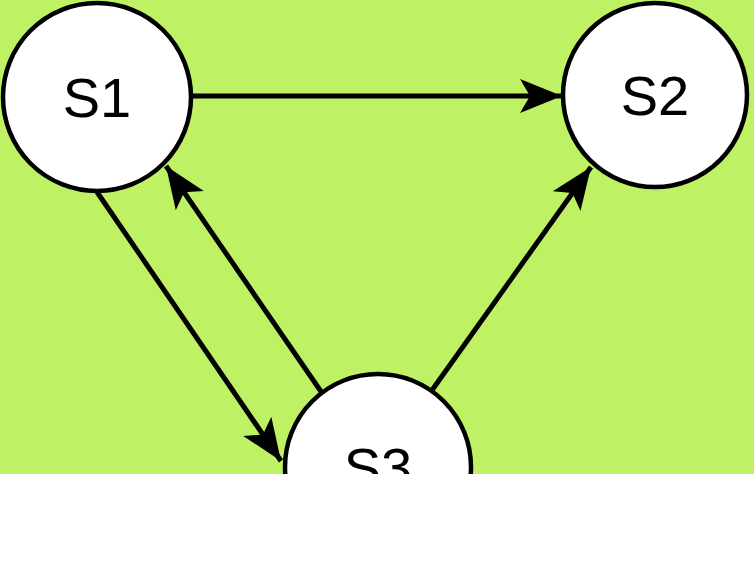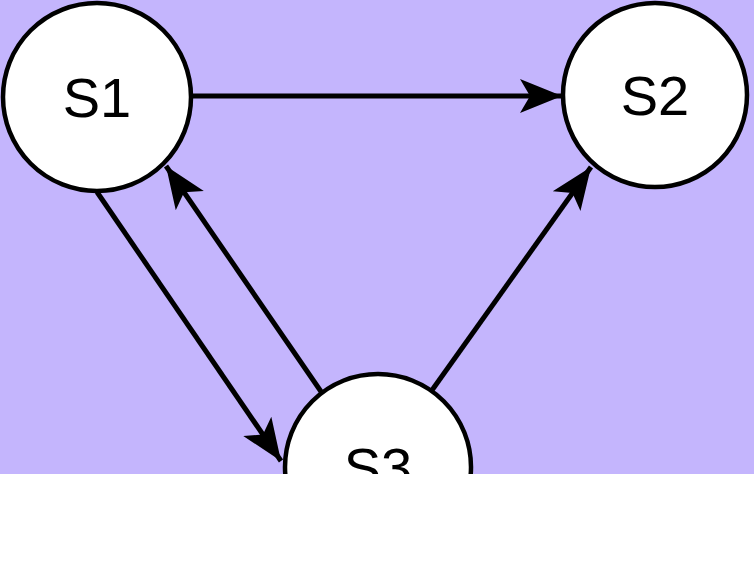--- a/index.html
+++ b/index.html
@@ -4,21 +4,21 @@
 <style>
   html, body {
     margin: 0;
     padding: 0;
     background: #ffffff;
   }
   .stage {
     position: relative;
     width: 754px;
     height: 474px;
-    background: #c4b5fd;
+    background: #bef264;
     overflow: hidden;
     font-family: "Liberation Sans", sans-serif;
   }
   svg {
     display: block;
   }
   text {
     font-family: "Liberation Sans", sans-serif;
     font-weight: 400;
   }

